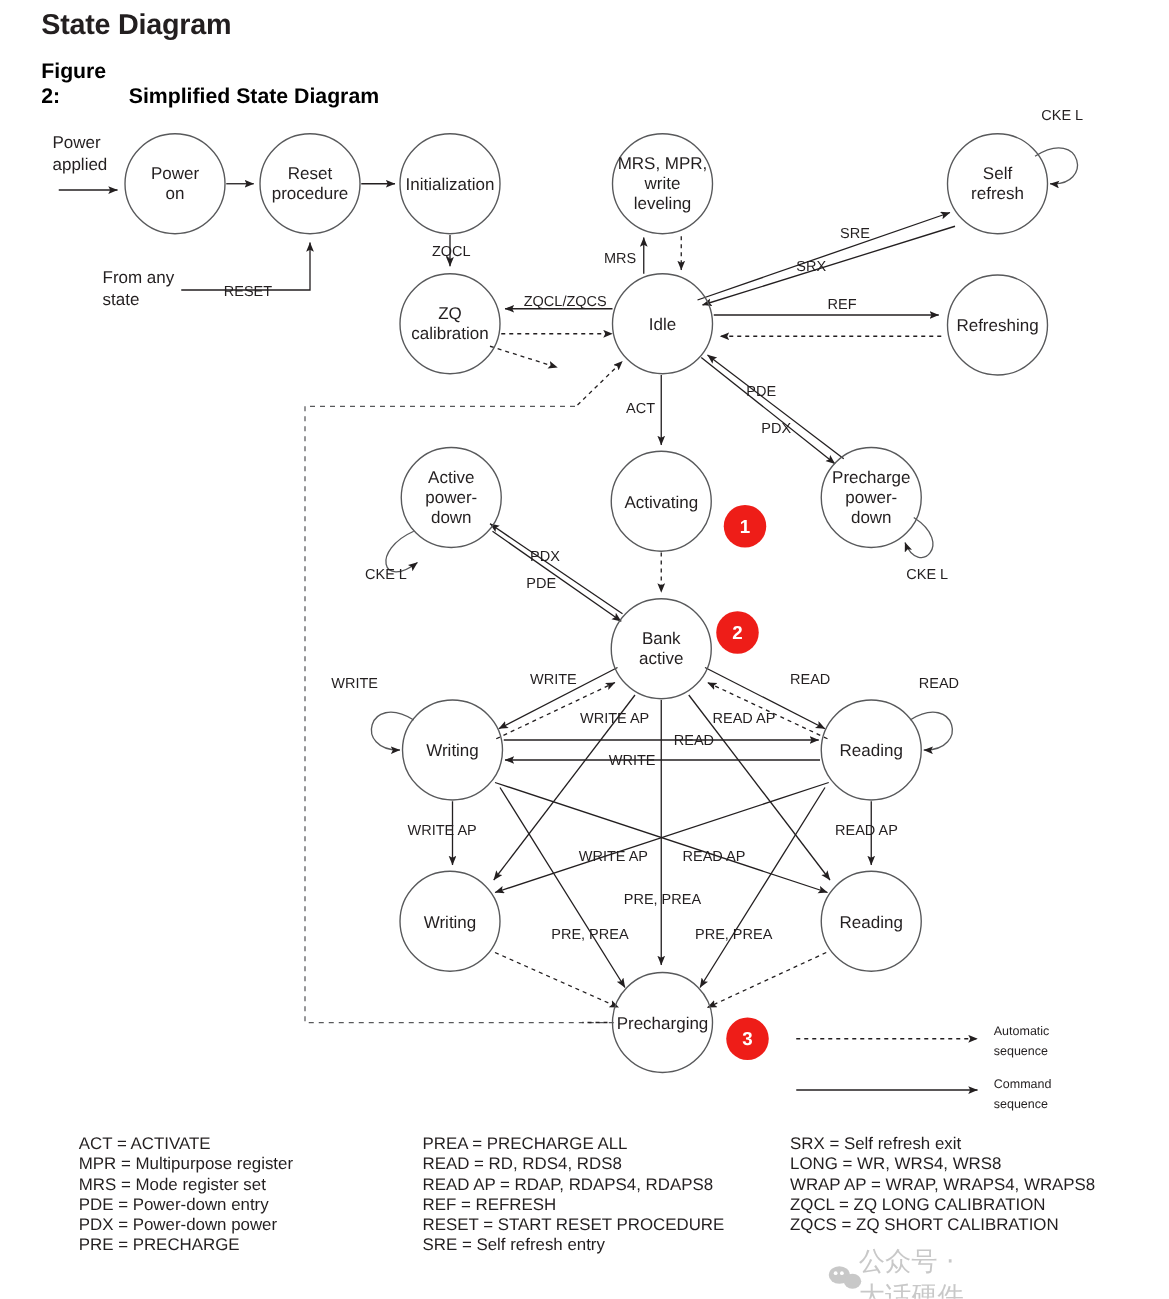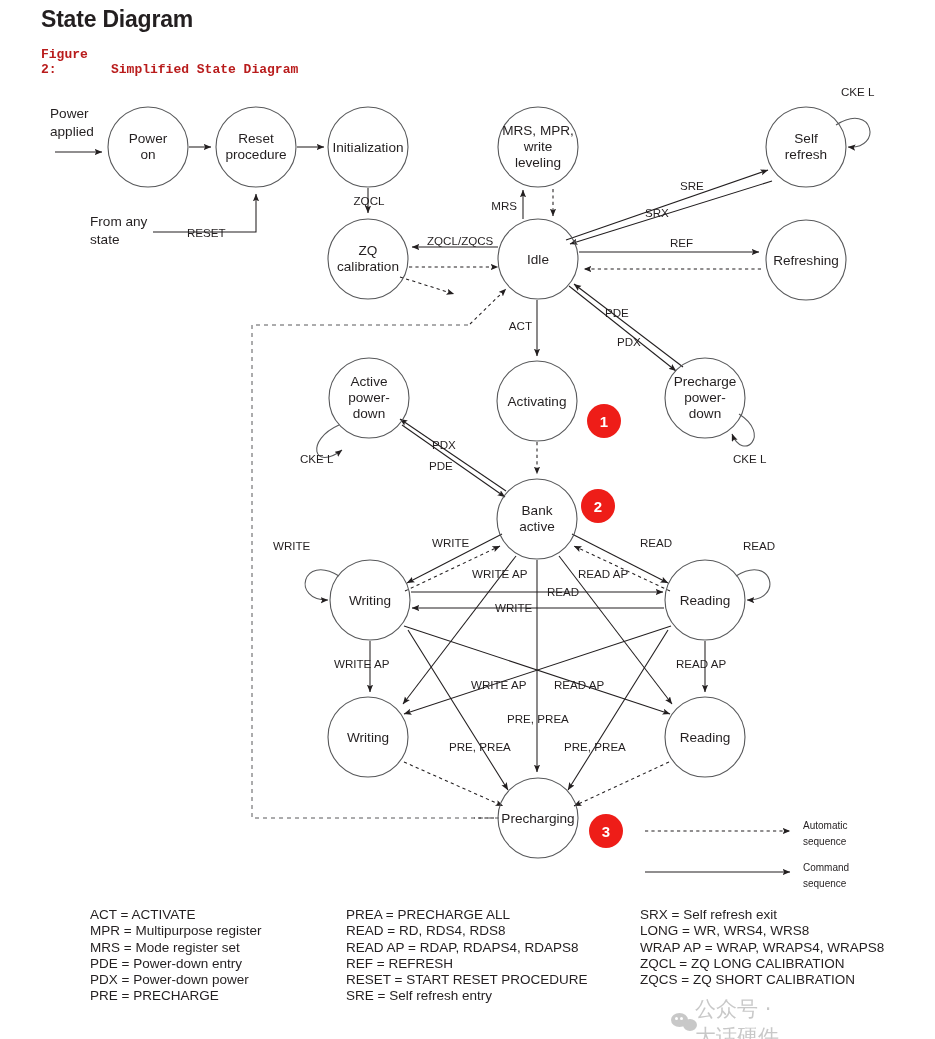--- a/index.html
+++ b/index.html
@@ -1,23 +1,23 @@
 <!DOCTYPE html>
 <html><head>
 <meta charset="utf-8">
 <style>
   html,body{margin:0;padding:0;background:#ffffff;}
   body{width:935px;height:1039px;position:relative;font-family:"Liberation Sans",sans-serif;color:#231f20;overflow:hidden;}
-  #page{position:absolute;left:8px;top:0;width:780px;height:1039px;}
+  #page{position:absolute;left:0;top:0;width:780px;height:1039px;}
   .h1{position:absolute;left:33px;top:6px;font-size:23px;font-weight:bold;letter-spacing:-0.2px;color:#231f20;}
-  .figcap{position:absolute;left:33px;top:47px;font-size:13px;font-weight:bold;color:#b91c1c;font-family:Liberation Mono, monospace;}
+  .figcap{position:absolute;left:33px;top:47px;font-size:17px;font-weight:bold;color:#000000;}
   .figcap .lbl{display:inline-block;width:70px;}
   svg.diagram{position:absolute;left:0;top:0;width:935px;height:1039px;}
   .legend-col{position:absolute;font-size:13.5px;line-height:16.3px;color:#231f20;white-space:nowrap;}
-  #leg1{left:63px;top:907px;margin-left:19px;}
+  #leg1{left:63px;top:907px;}
   #leg2{left:338px;top:907px;}
   #leg3{left:632px;top:907px;}
   .arrowlbl{position:absolute;font-size:10px;line-height:15.5px;color:#231f20;}
   #lgd-auto{left:795px;top:818px;}
   #lgd-cmd{left:795px;top:860px;}
   .watermark{position:absolute;left:663px;top:995px;display:flex;align-items:center;gap:9px;color:#c6c6c6;font-size:21px;font-family:"DejaVu Sans",sans-serif;opacity:.95;}
   .wm-icon{position:relative;width:27px;height:20px;}
   .wm-icon .b1,.wm-icon .b2{position:absolute;border-radius:50%;background:#c6c6c6;}
   .wm-icon .b1{width:17px;height:14px;left:0;top:0;}
   .wm-icon .b2{width:14px;height:12px;left:12px;top:6px;}

